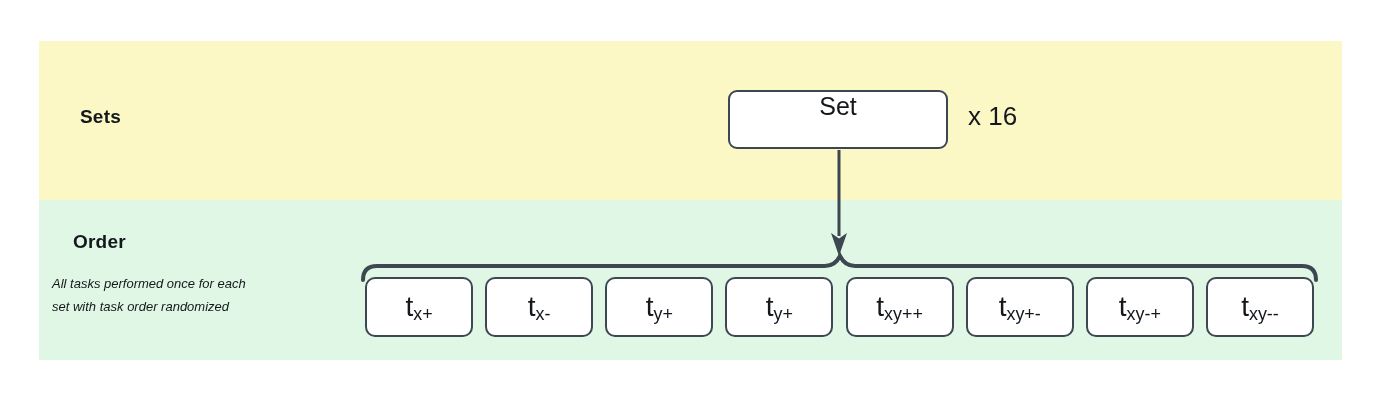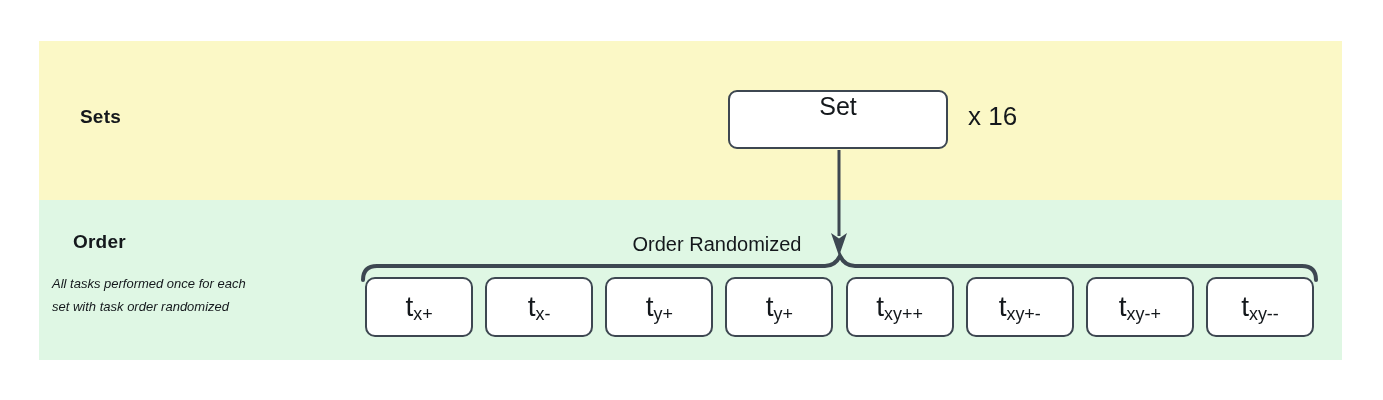--- a/index.html
+++ b/index.html
@@ -138,21 +138,20 @@
   <div class="note">
     <div>All tasks performed once for each</div>
     <div>set with task order randomized</div>
   </div>
 
   <div class="set-box">
     <span>Set</span>
   </div>
   <div class="multiplier">x 16</div>
 
-  <div class="order-label">Order Randomized</div>
 
   <svg class="overlay" viewBox="0 0 1383 400" xmlns="http://www.w3.org/2000/svg">
     <line x1="839" y1="150" x2="839" y2="236" stroke="var(--stroke)" stroke-width="3"></line>
     <path d="M839 256 L831 233 L839 238.5 L847 233 Z" fill="var(--stroke)"></path>
     <path d="M363 280 Q363 266 377 266 L825 266 Q835 266 840 256 Q845 266 855 266 L1302 266 Q1316 266 1316 280" fill="none" stroke="var(--stroke)" stroke-width="4" stroke-linecap="round"></path>
   </svg>
 
   <div class="task-row">
     <div class="task-box">
       <span><span>t</span><sub>x+</sub></span>

